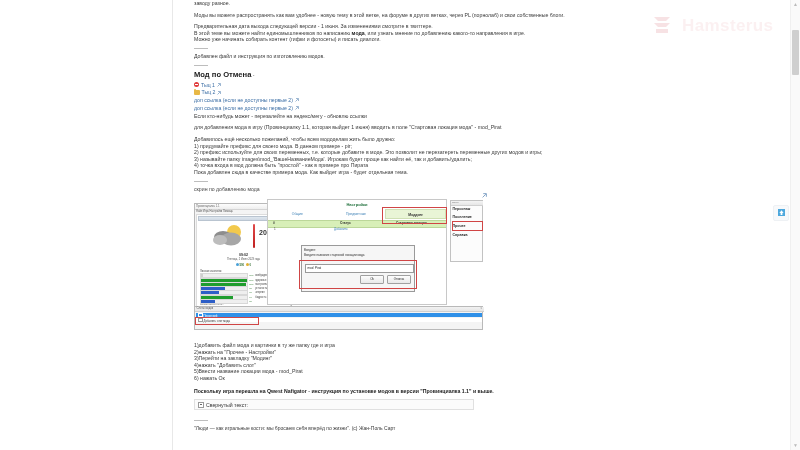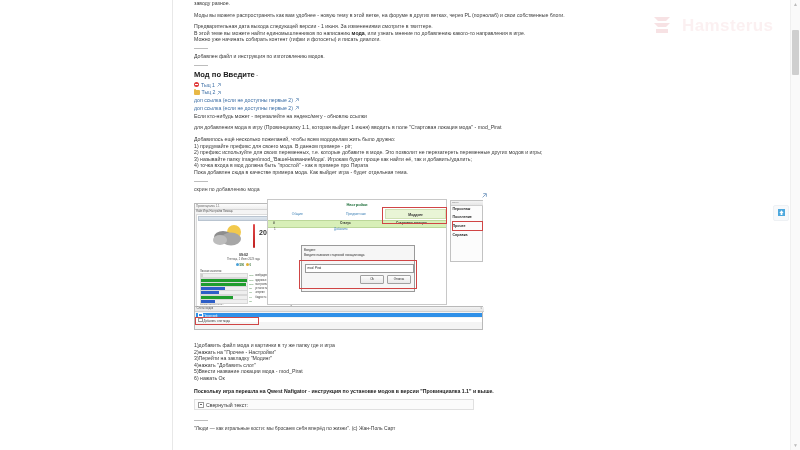--- a/index.html
+++ b/index.html
@@ -177,21 +177,21 @@
       <span>Предварительная дата выхода следующей версии - 1 июня. За изменениями смотрите в твиттере.</span><br>
       <span>В этой теме вы можете найти единомышленников по написанию </span><b>мода</b><span>, или узнать мнение по добавлению какого-то направления в игре.</span><br>
       <span>Можно уже начинать собирать контент (гифки и фотосеты) и писать диалоги.</span>
     </p>
 
     <div class="hr"></div>
     <p class="para">Добавлен файл и инструкция по изготовлению модов.</p>
     <div class="hr"></div>
 
     <h3 class="heading">
-      <span>Мод по Введите</span><span class="suffix"> -</span>
+      <span>Мод по Отмена</span><span class="suffix"> -</span>
     </h3>
 
     <div class="linkline">
       <span class="bullet-red"></span>
       <a class="link" href="#">Тыц 1</a>
       <span class="ext">
           <svg width="4" height="4" viewBox="0 0 8 8">
             <path d="M2 1 H7 V6" stroke="#3b6ea5" stroke-width="1" fill="none"></path>
             <path d="M1 7 L6 2" stroke="#3b6ea5" stroke-width="1"></path>
           </svg>

